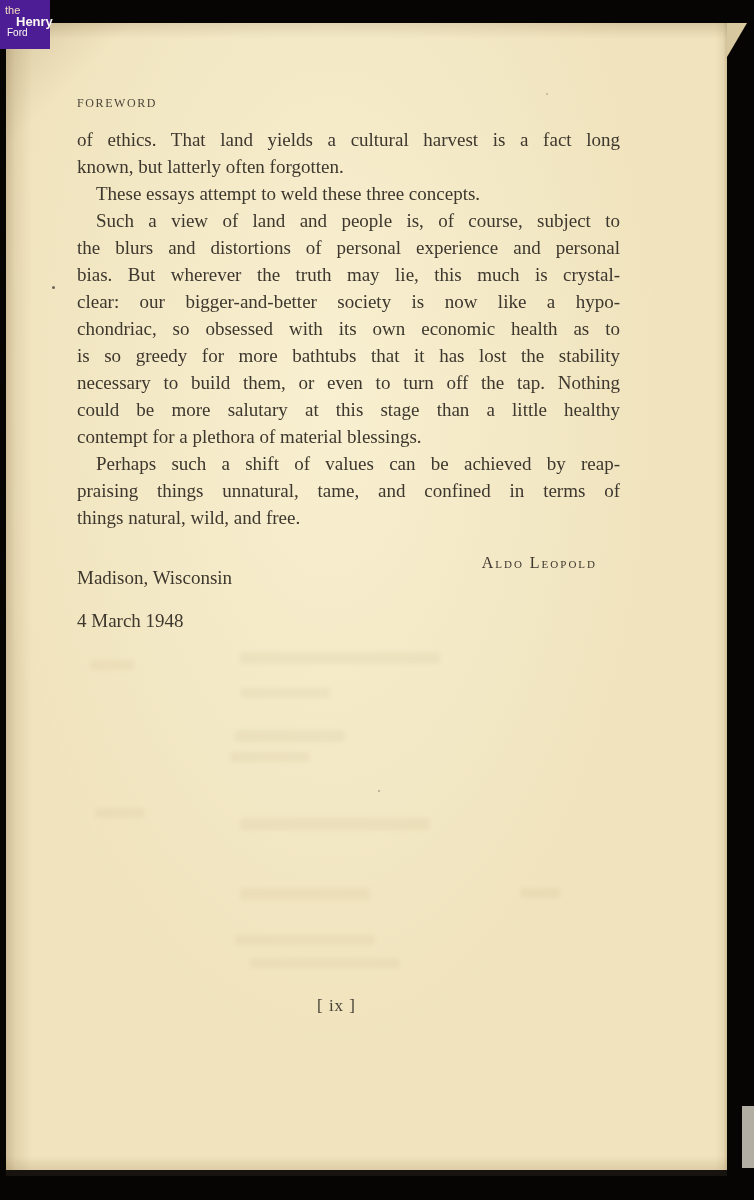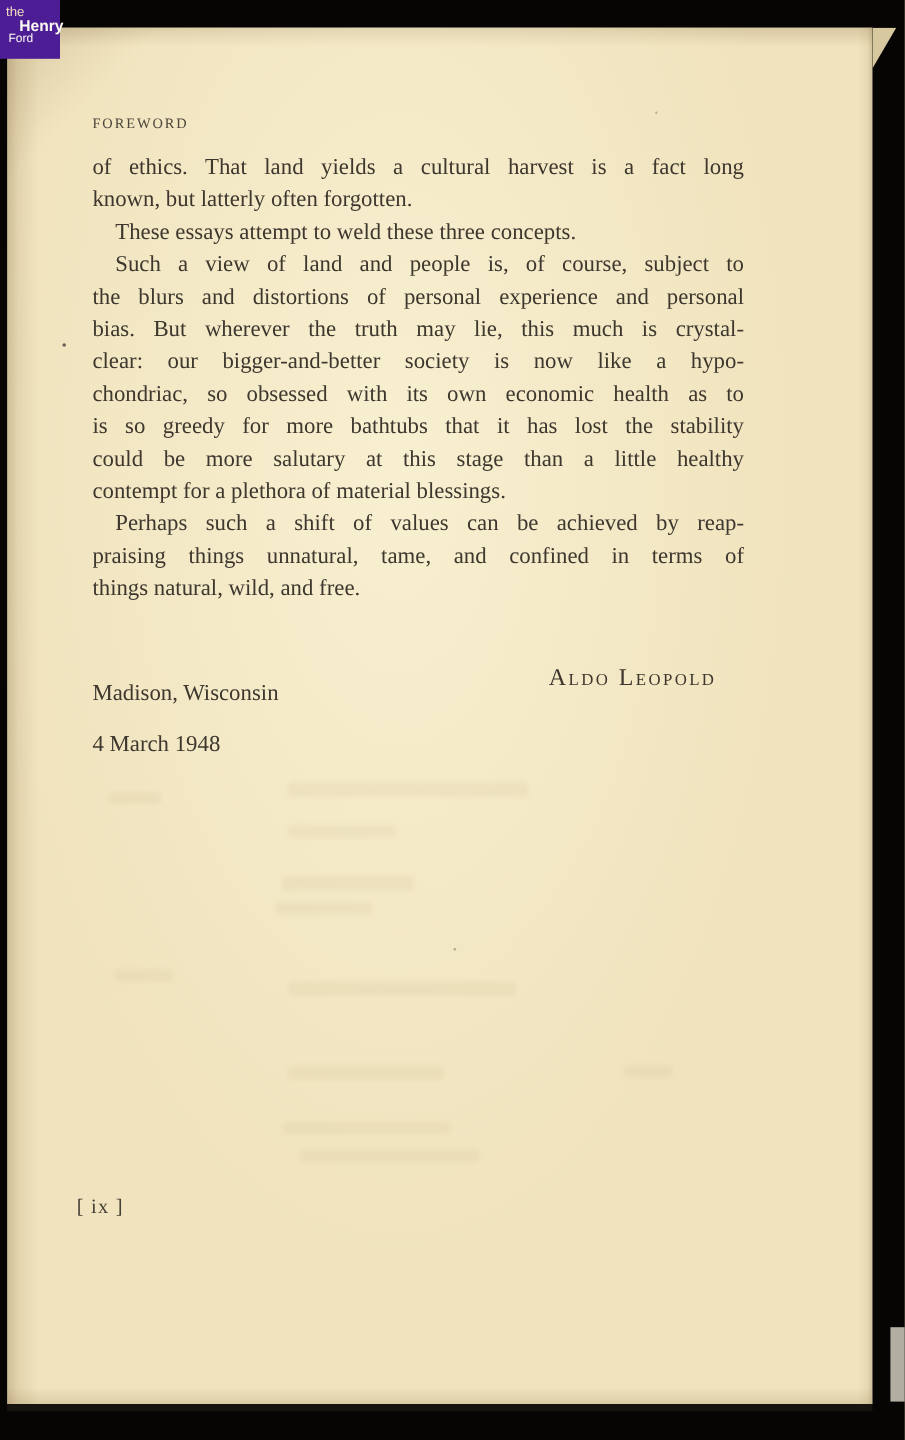--- a/index.html
+++ b/index.html
@@ -46,26 +46,26 @@
   .body-col {
     position:absolute; left:71px; top:103px; width:543px;
     font-size:19px; line-height:27px; color:#3d372e;
   }
   .bl { height:27px; overflow:hidden; }
   .j  { text-align:justify; text-align-last:justify; }
   .j::after { content:""; display:inline-block; width:100%; height:0; }
   .ind { padding-left:19px; }
   .sig {
     position:absolute; top:531px; right:130px;
-    font-variant:small-caps; font-size:20px; letter-spacing:2px; color:#3d372e;
+    font-variant:small-caps; font-size:16px; letter-spacing:2px; color:#3d372e;
   }
   .place { position:absolute; left:71px; top:544px; font-size:19px; color:#3d372e; }
   .date  { position:absolute; left:71px; top:587px; font-size:19px; color:#3d372e; }
   .folio {
-    position:absolute; left:58px; top:973px; width:545px; text-align:left;
+    position:absolute; left:58px; top:973px; width:545px; text-align:center;
     font-size:17px; letter-spacing:1px; color:#454035;
   }
   
   .ghost {
     position:absolute; background:#9a8654; opacity:0.08;
     filter:blur(2px); border-radius:3px;
   }
   .speck { position:absolute; background:#6a6258; border-radius:50%; }
 </style>
 </head>
@@ -77,20 +77,21 @@
   <div class="body-col">
     <div class="bl j">of ethics. That land yields a cultural harvest is a fact long</div>
     <div class="bl">known, but latterly often forgotten.</div>
     <div class="bl ind">These essays attempt to weld these three concepts.</div>
     <div class="bl j ind">Such a view of land and people is, of course, subject to</div>
     <div class="bl j">the blurs and distortions of personal experience and personal</div>
     <div class="bl j">bias. But wherever the truth may lie, this much is crystal-</div>
     <div class="bl j">clear: our bigger-and-better society is now like a hypo-</div>
     <div class="bl j">chondriac, so obsessed with its own economic health as to</div>
     <div class="bl j">is so greedy for more bathtubs that it has lost the stability</div>
+    <div class="bl j">necessary to build them, or even to turn off the tap. Nothing</div>
     <div class="bl j">could be more salutary at this stage than a little healthy</div>
     <div class="bl">contempt for a plethora of material blessings.</div>
     <div class="bl j ind">Perhaps such a shift of values can be achieved by reap-</div>
     <div class="bl j">praising things unnatural, tame, and confined in terms of</div>
     <div class="bl">things natural, wild, and free.</div>
   </div>
 
   <div class="sig">Aldo Leopold</div>
   <div class="place">Madison, Wisconsin</div>
   <div class="date">4 March 1948</div>

